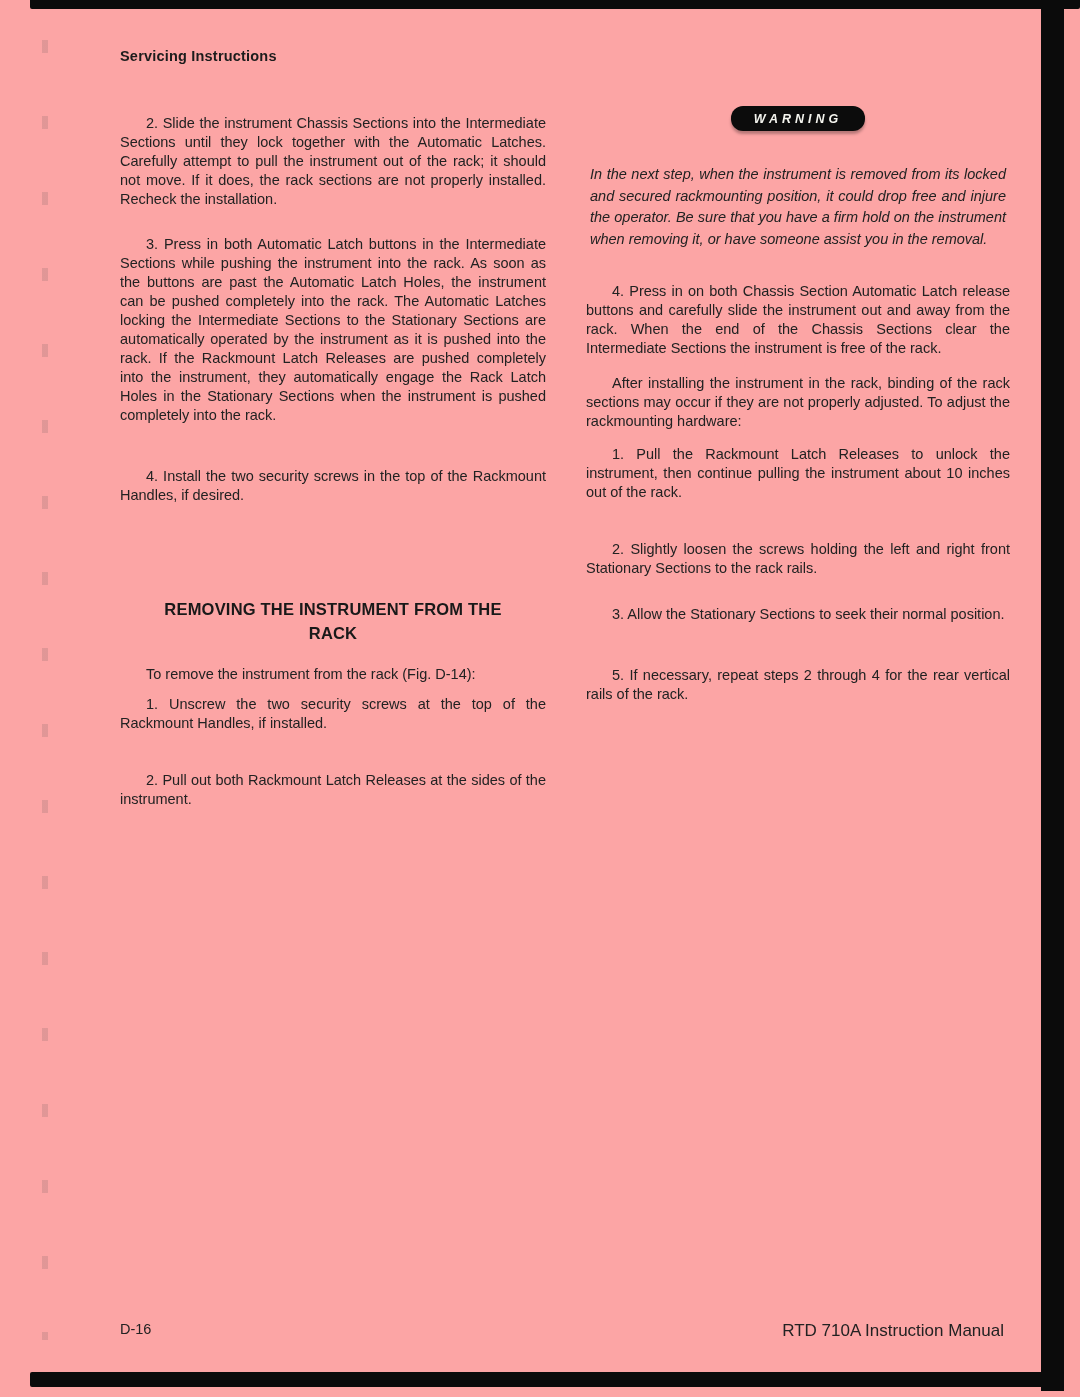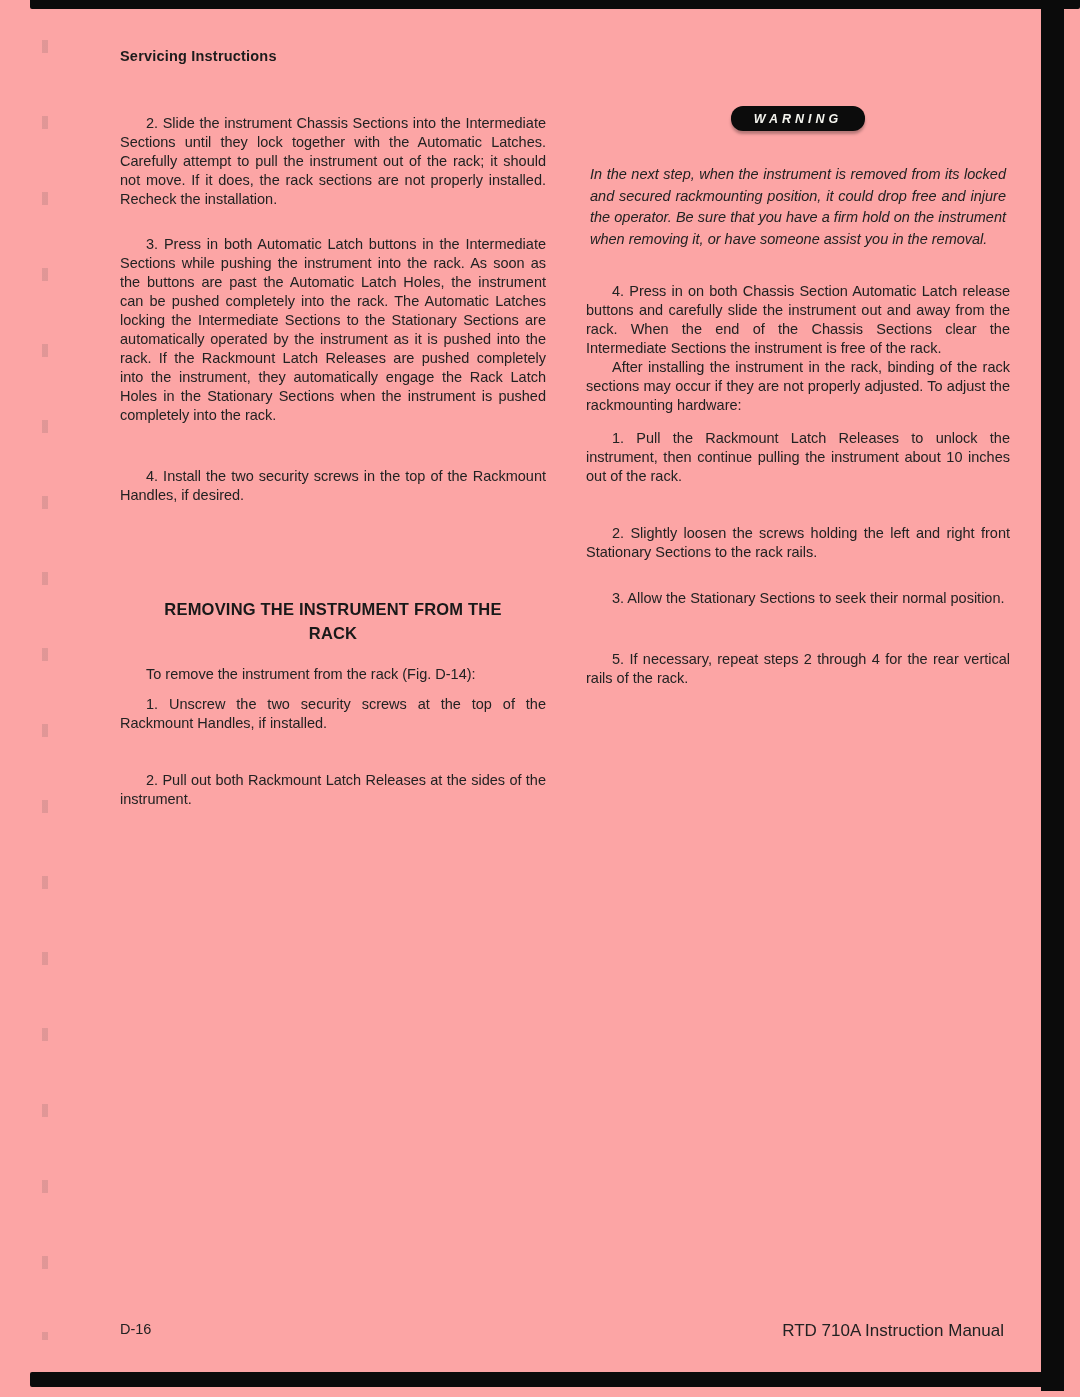--- a/index.html
+++ b/index.html
@@ -83,21 +83,21 @@
     <p class="body indent" style="margin-top:11px">1. Unscrew the two security screws at the top of the Rackmount Handles, if installed.</p>
     <p class="body indent" style="margin-top:38px">2. Pull out both Rackmount Latch Releases at the sides of the instrument.</p>
   </div>
 
   <div class="col col-right">
     <div class="warning-box" style="margin-top:14px">
       <span class="warning-label">WARNING</span>
     </div>
     <p class="body warning-para" style="margin-top:33px">In the next step, when the instrument is removed from its locked and secured rackmounting position, it could drop free and injure the operator. Be sure that you have a firm hold on the instrument when removing it, or have someone assist you in the removal.</p>
     <p class="body indent" style="margin-top:32px">4. Press in on both Chassis Section Automatic Latch release buttons and carefully slide the instrument out and away from the rack. When the end of the Chassis Sections clear the Intermediate Sections the instrument is free of the rack.</p>
-    <p class="body indent" style="">After installing the instrument in the rack, binding of the rack sections may occur if they are not properly adjusted. To adjust the rackmounting hardware:</p>
+    <p class="body indent" style="margin-top:16px">After installing the instrument in the rack, binding of the rack sections may occur if they are not properly adjusted. To adjust the rackmounting hardware:</p>
     <p class="body indent" style="margin-top:14px">1. Pull the Rackmount Latch Releases to unlock the instrument, then continue pulling the instrument about 10 inches out of the rack.</p>
     <p class="body indent" style="margin-top:38px">2. Slightly loosen the screws holding the left and right front Stationary Sections to the rack rails.</p>
     <p class="body indent" style="margin-top:27px">3. Allow the Stationary Sections to seek their normal position.</p>
     <p class="body indent" style="margin-top:42px">5. If necessary, repeat steps 2 through 4 for the rear vertical rails of the rack.</p>
   </div>
 
   <div class="footer-left">D-16</div>
   <div class="footer-right">RTD 710A Instruction Manual</div>
 
 </div>

